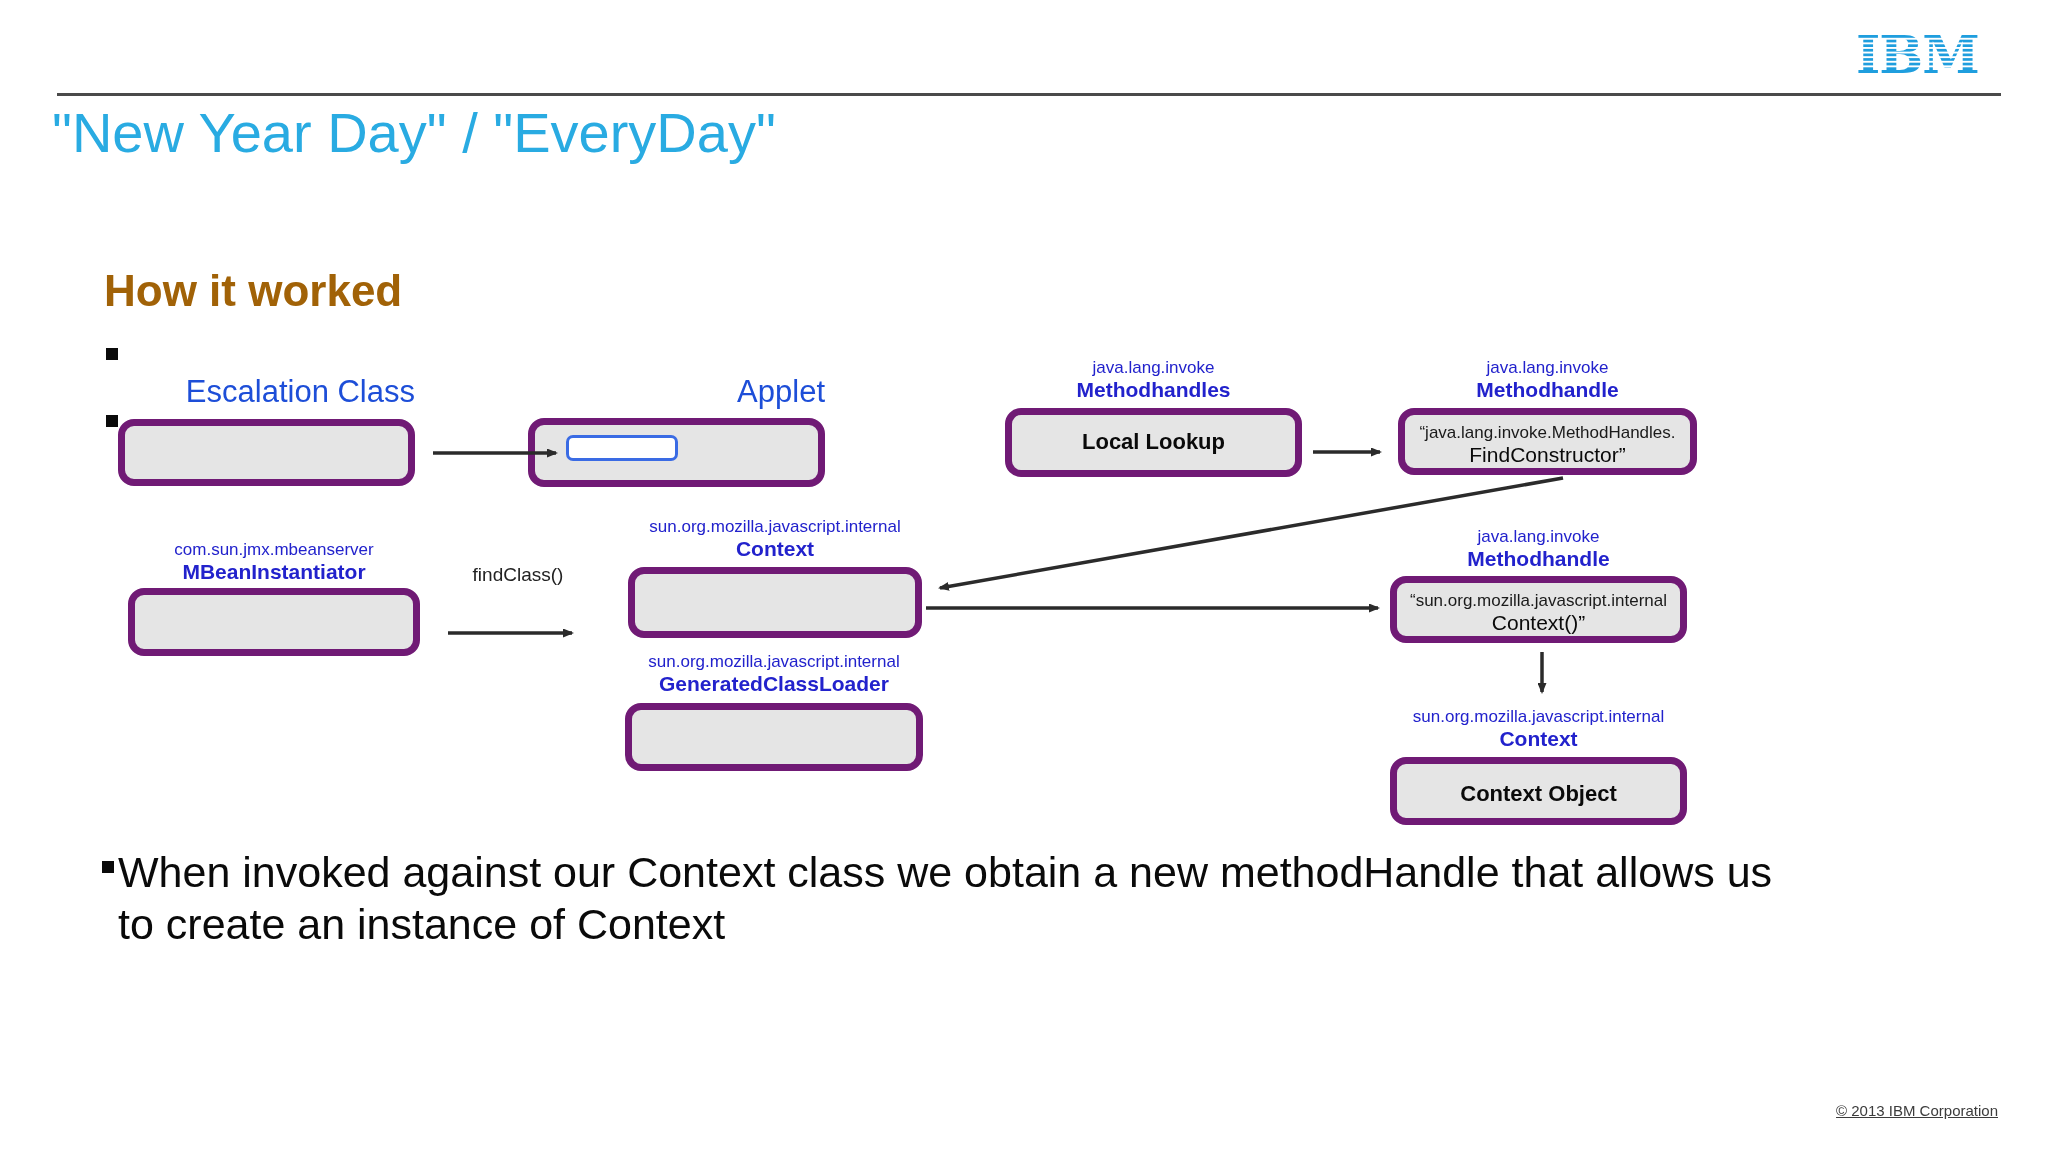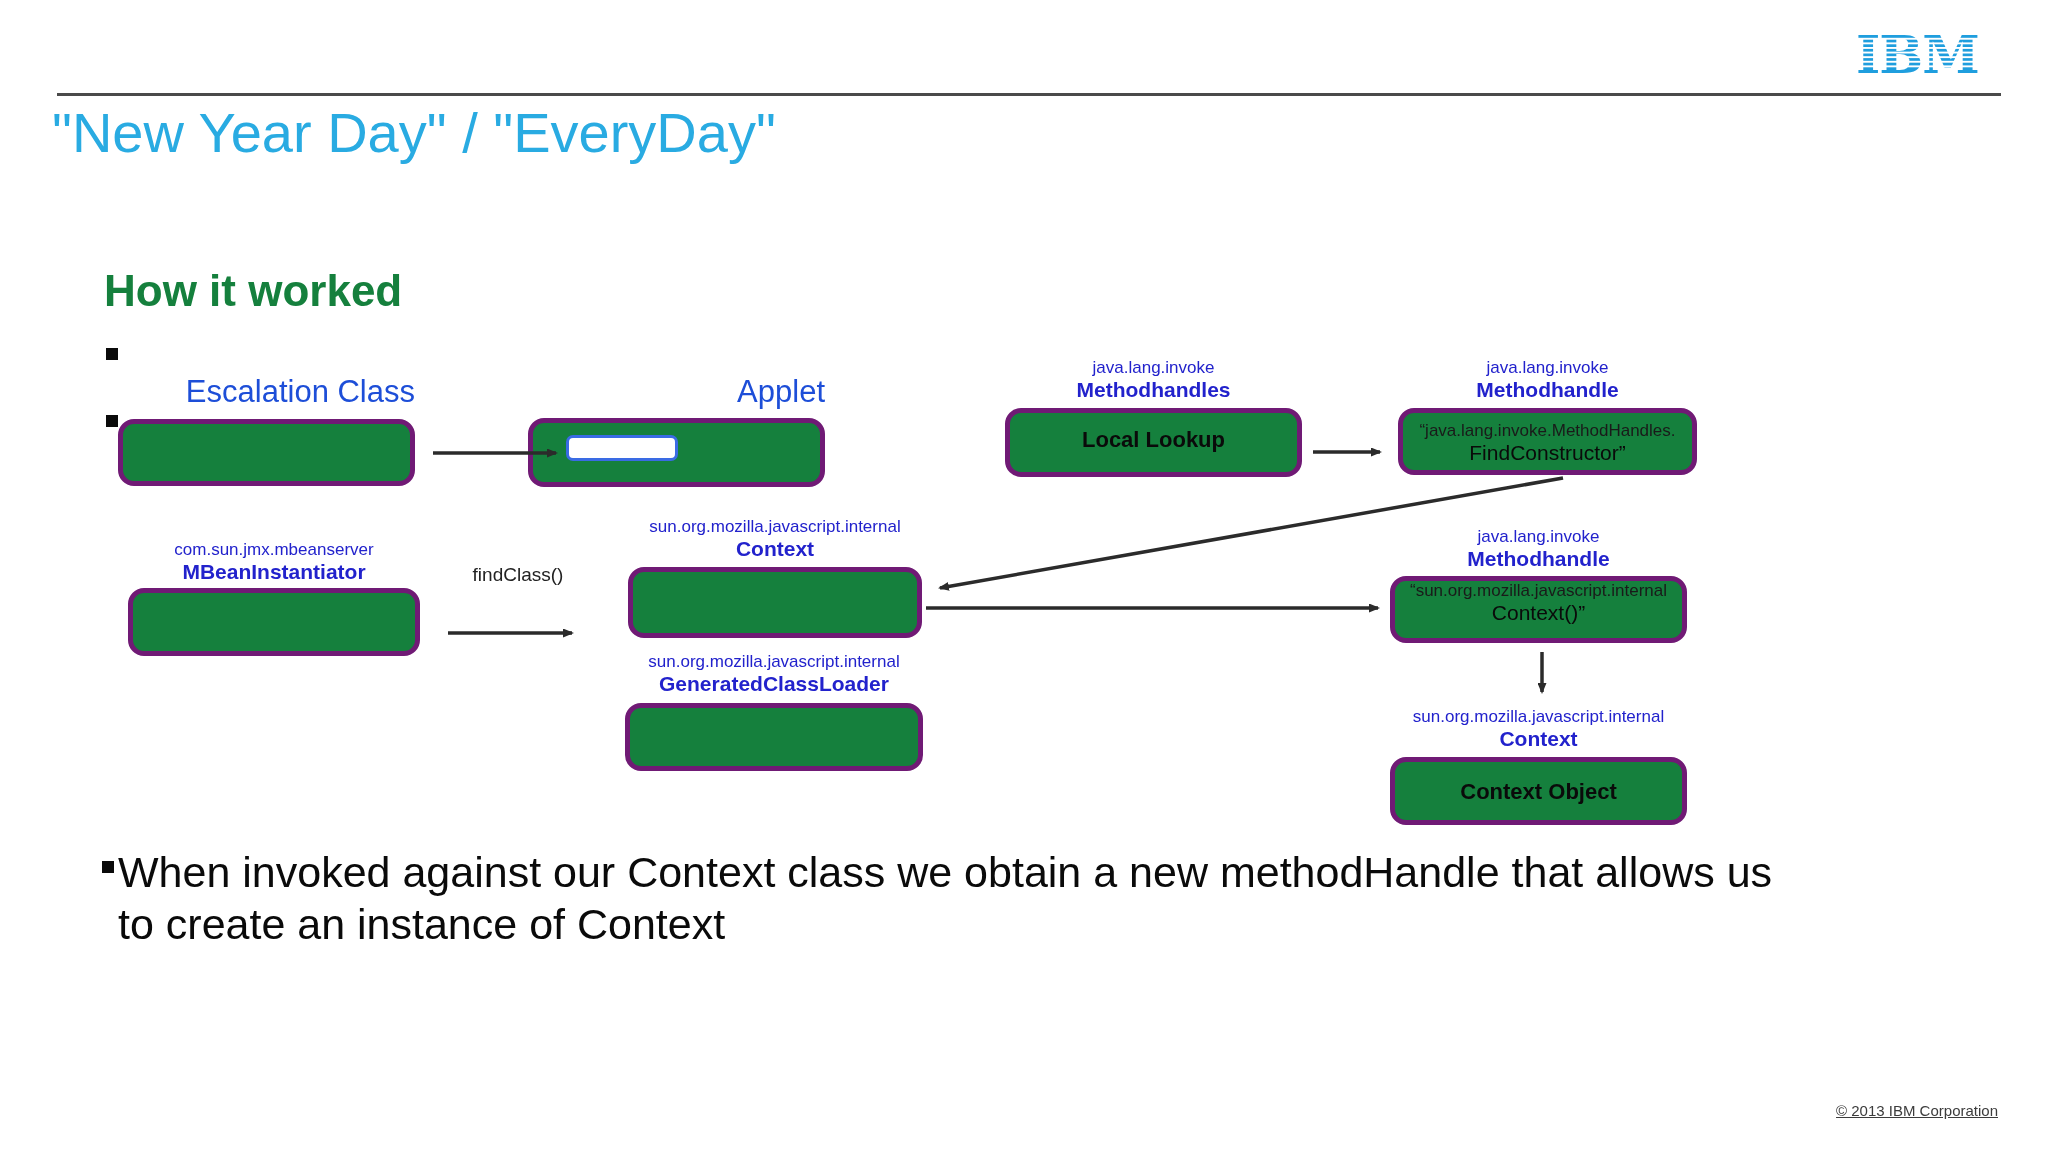--- a/index.html
+++ b/index.html
@@ -2,29 +2,29 @@
 <html><head>
 <meta charset="utf-8">
 <style>
   html,body{margin:0;padding:0;background:#ffffff;}
   body{width:2048px;height:1152px;position:relative;overflow:hidden;
        font-family:"Liberation Sans", sans-serif;color:#111;}
   .abs{position:absolute;}
   
   .top-rule{left:57px;top:93px;width:1944px;height:3px;background:#4a4a4a;}
   .slide-title{left:52px;top:100px;font-size:56px;letter-spacing:0px;color:#29ABE2;white-space:nowrap;}
-  .section-heading{left:104px;top:266px;font-size:44px;font-weight:bold;color:#15803d;white-space:nowrap;text-align:right;}
+  .section-heading{left:104px;top:266px;font-size:44px;font-weight:bold;color:#a16207;white-space:nowrap;text-align:right;}
   .sq{width:12px;height:12px;background:#0a0a0a;}
   
   .node-heading{font-size:31px;color:#1d4ed8;text-align:right;white-space:nowrap;}
   .pkgwrap{text-align:center;color:#2222CC;}
   .pkg{font-size:17px;line-height:20px;display:block;white-space:nowrap;}
   .cls{font-size:21px;line-height:23px;font-weight:bold;display:block;white-space:nowrap;}
   
-  .node-box{border:5px solid #701a75;border-radius:16px;background:#15803d;box-sizing:border-box;}
+  .node-box{border:7px solid #701a75;border-radius:16px;background:#e5e5e5;box-sizing:border-box;}
   .inner-rect{border:3px solid #3A6BE4;border-radius:7px;background:#fff;box-sizing:border-box;}
   .box-line1{font-size:17px;text-align:center;color:#1a1a1a;white-space:nowrap;}
   .box-line2{font-size:21px;font-weight:normal;text-align:center;color:#0a0a0a;white-space:nowrap;}
   .box-single{font-size:22px;font-weight:bold;text-align:center;color:#0a0a0a;white-space:nowrap;}
   .arrow-label{font-size:19px;color:#222;text-align:center;white-space:nowrap;}
   
   .body-bullet-text{left:118px;top:846px;width:1690px;font-size:43px;line-height:52px;color:#0a0a0a;}
   .footer-text{top:1102px;right:50px;font-size:15px;color:#3c3c3c;white-space:nowrap;text-decoration:underline;}
   svg.overlay{position:absolute;left:0;top:0;width:2048px;height:1152px;pointer-events:none;}
 </style>
@@ -96,21 +96,21 @@
   <div class="box-line2">FindConstructor”</div>
 </div>
 
 <div class="abs node-box" style="left:128px;top:588px;width:292px;height:68px;"></div>
 
 <div class="abs node-box" style="left:628px;top:567px;width:294px;height:71px;"></div>
 
 <div class="abs node-box" style="left:625px;top:703px;width:298px;height:68px;"></div>
 
 <div class="abs node-box" style="left:1390px;top:576px;width:297px;height:67px;">
-  <div class="box-line1" style="">“sun.org.mozilla.javascript.internal</div>
+  <div class="box-line1" style="margin-top:8px;">“sun.org.mozilla.javascript.internal</div>
   <div class="box-line2">Context()”</div>
 </div>
 
 <div class="abs node-box" style="left:1390px;top:757px;width:297px;height:68px;">
   <div class="box-single" style="margin-top:17px;">Context Object</div>
 </div>
 
 <div class="abs arrow-label" style="left:448px;top:564px;width:140px;">findClass()</div>
 
 <svg class="overlay" viewBox="0 0 2048 1152">

